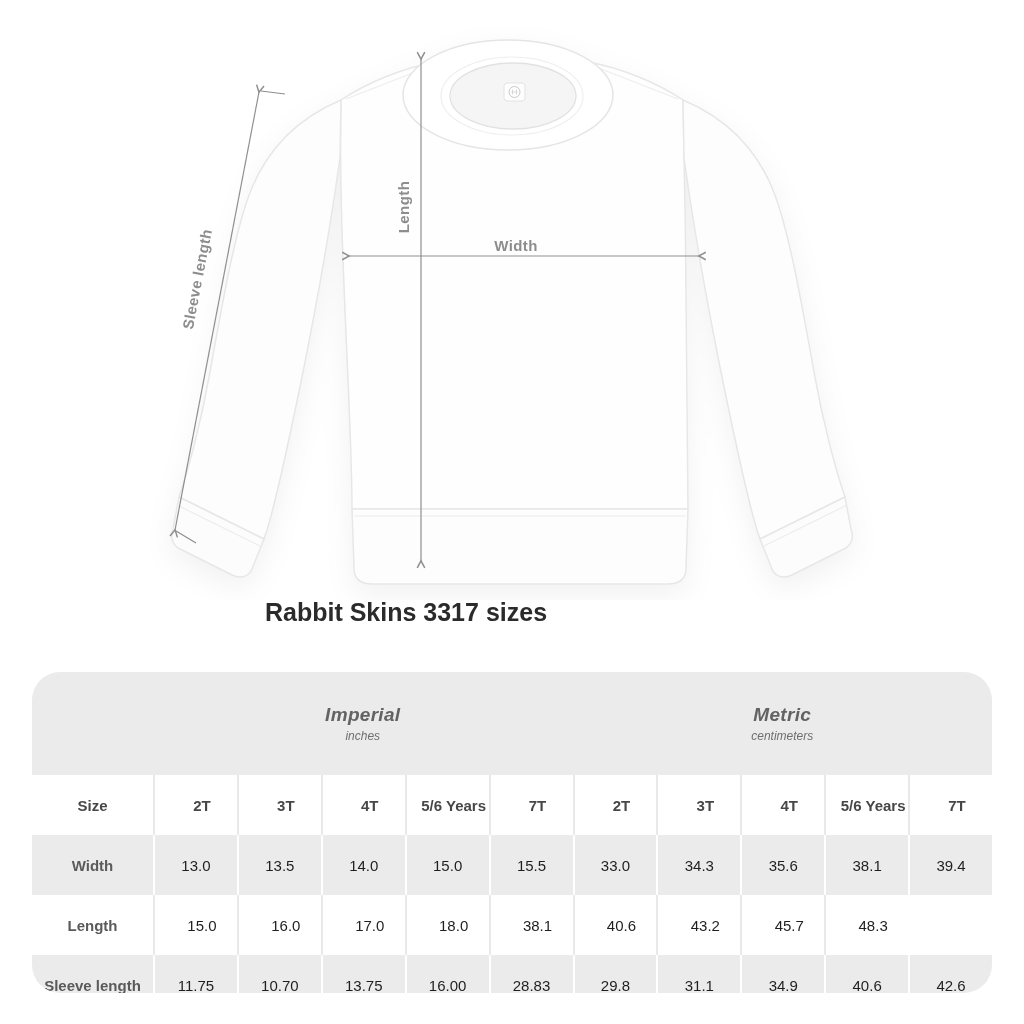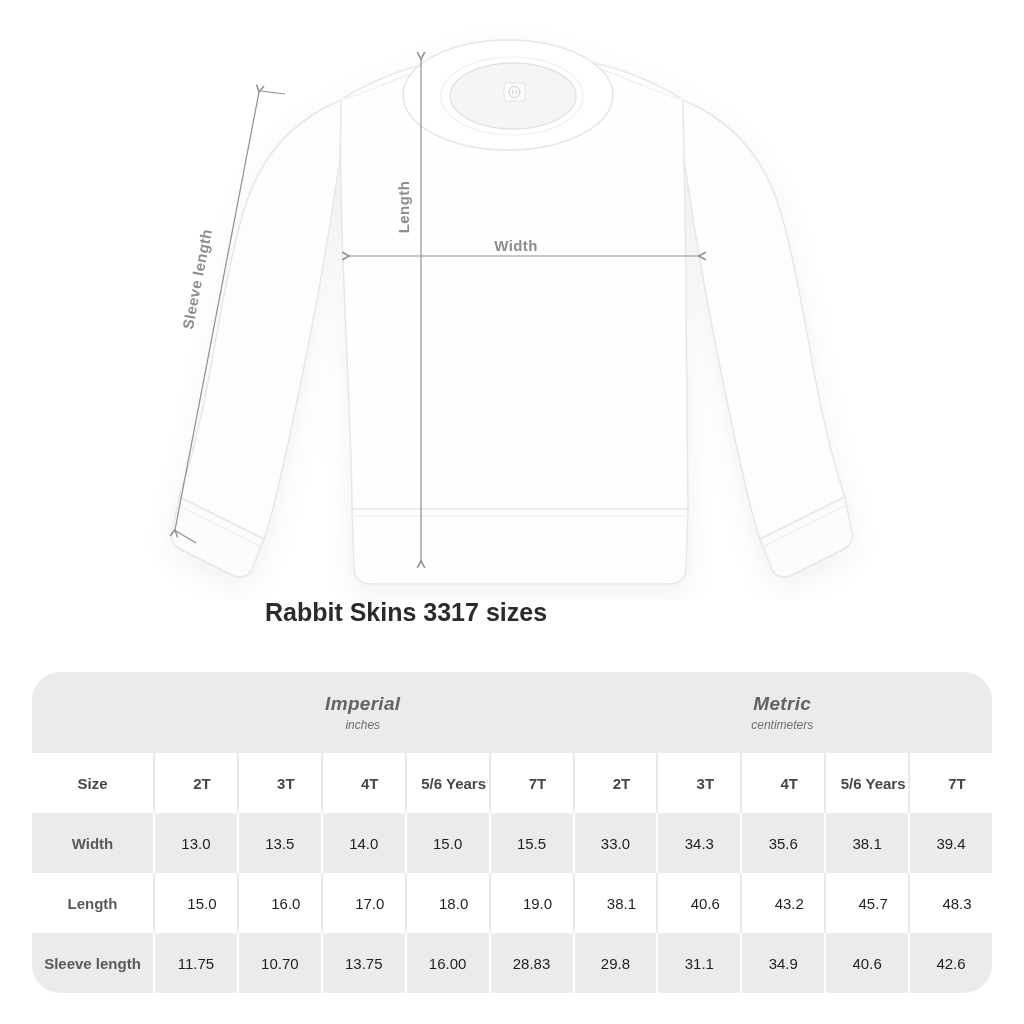--- a/index.html
+++ b/index.html
@@ -46,21 +46,21 @@
   .size-table {
     position: absolute;
     left: 32px; top: 672px;
     width: 960px; height: 321px;
     border-radius: 28px;
     overflow: hidden;
   }
   .band {
     display: grid;
     grid-template-columns: 121px 1fr 1fr;
-    height: 81px;
+    height: 103px;
     background: #ebebeb;
   }
   .unit {
     display: flex;
     flex-direction: column;
     align-items: center;
     justify-content: center;
     gap: 3px;
   }
   .unit-name {
@@ -190,21 +190,20 @@
       <div class="cell sep">38.1</div>
       <div class="cell sep">39.4</div>
     </div>
 
     <div class="trow r-white">
       <div class="cell lbl">Length</div>
       <div class="cell sep">15.0</div>
       <div class="cell sep">16.0</div>
       <div class="cell sep">17.0</div>
       <div class="cell sep">18.0</div>
-      <div class="cell sep">19.0</div>
       <div class="cell sep">38.1</div>
       <div class="cell sep">40.6</div>
       <div class="cell sep">43.2</div>
       <div class="cell sep">45.7</div>
       <div class="cell sep">48.3</div>
     </div>
 
     <div class="trow r-gray">
       <div class="cell lbl">Sleeve length</div>
       <div class="cell sep">11.75</div>

